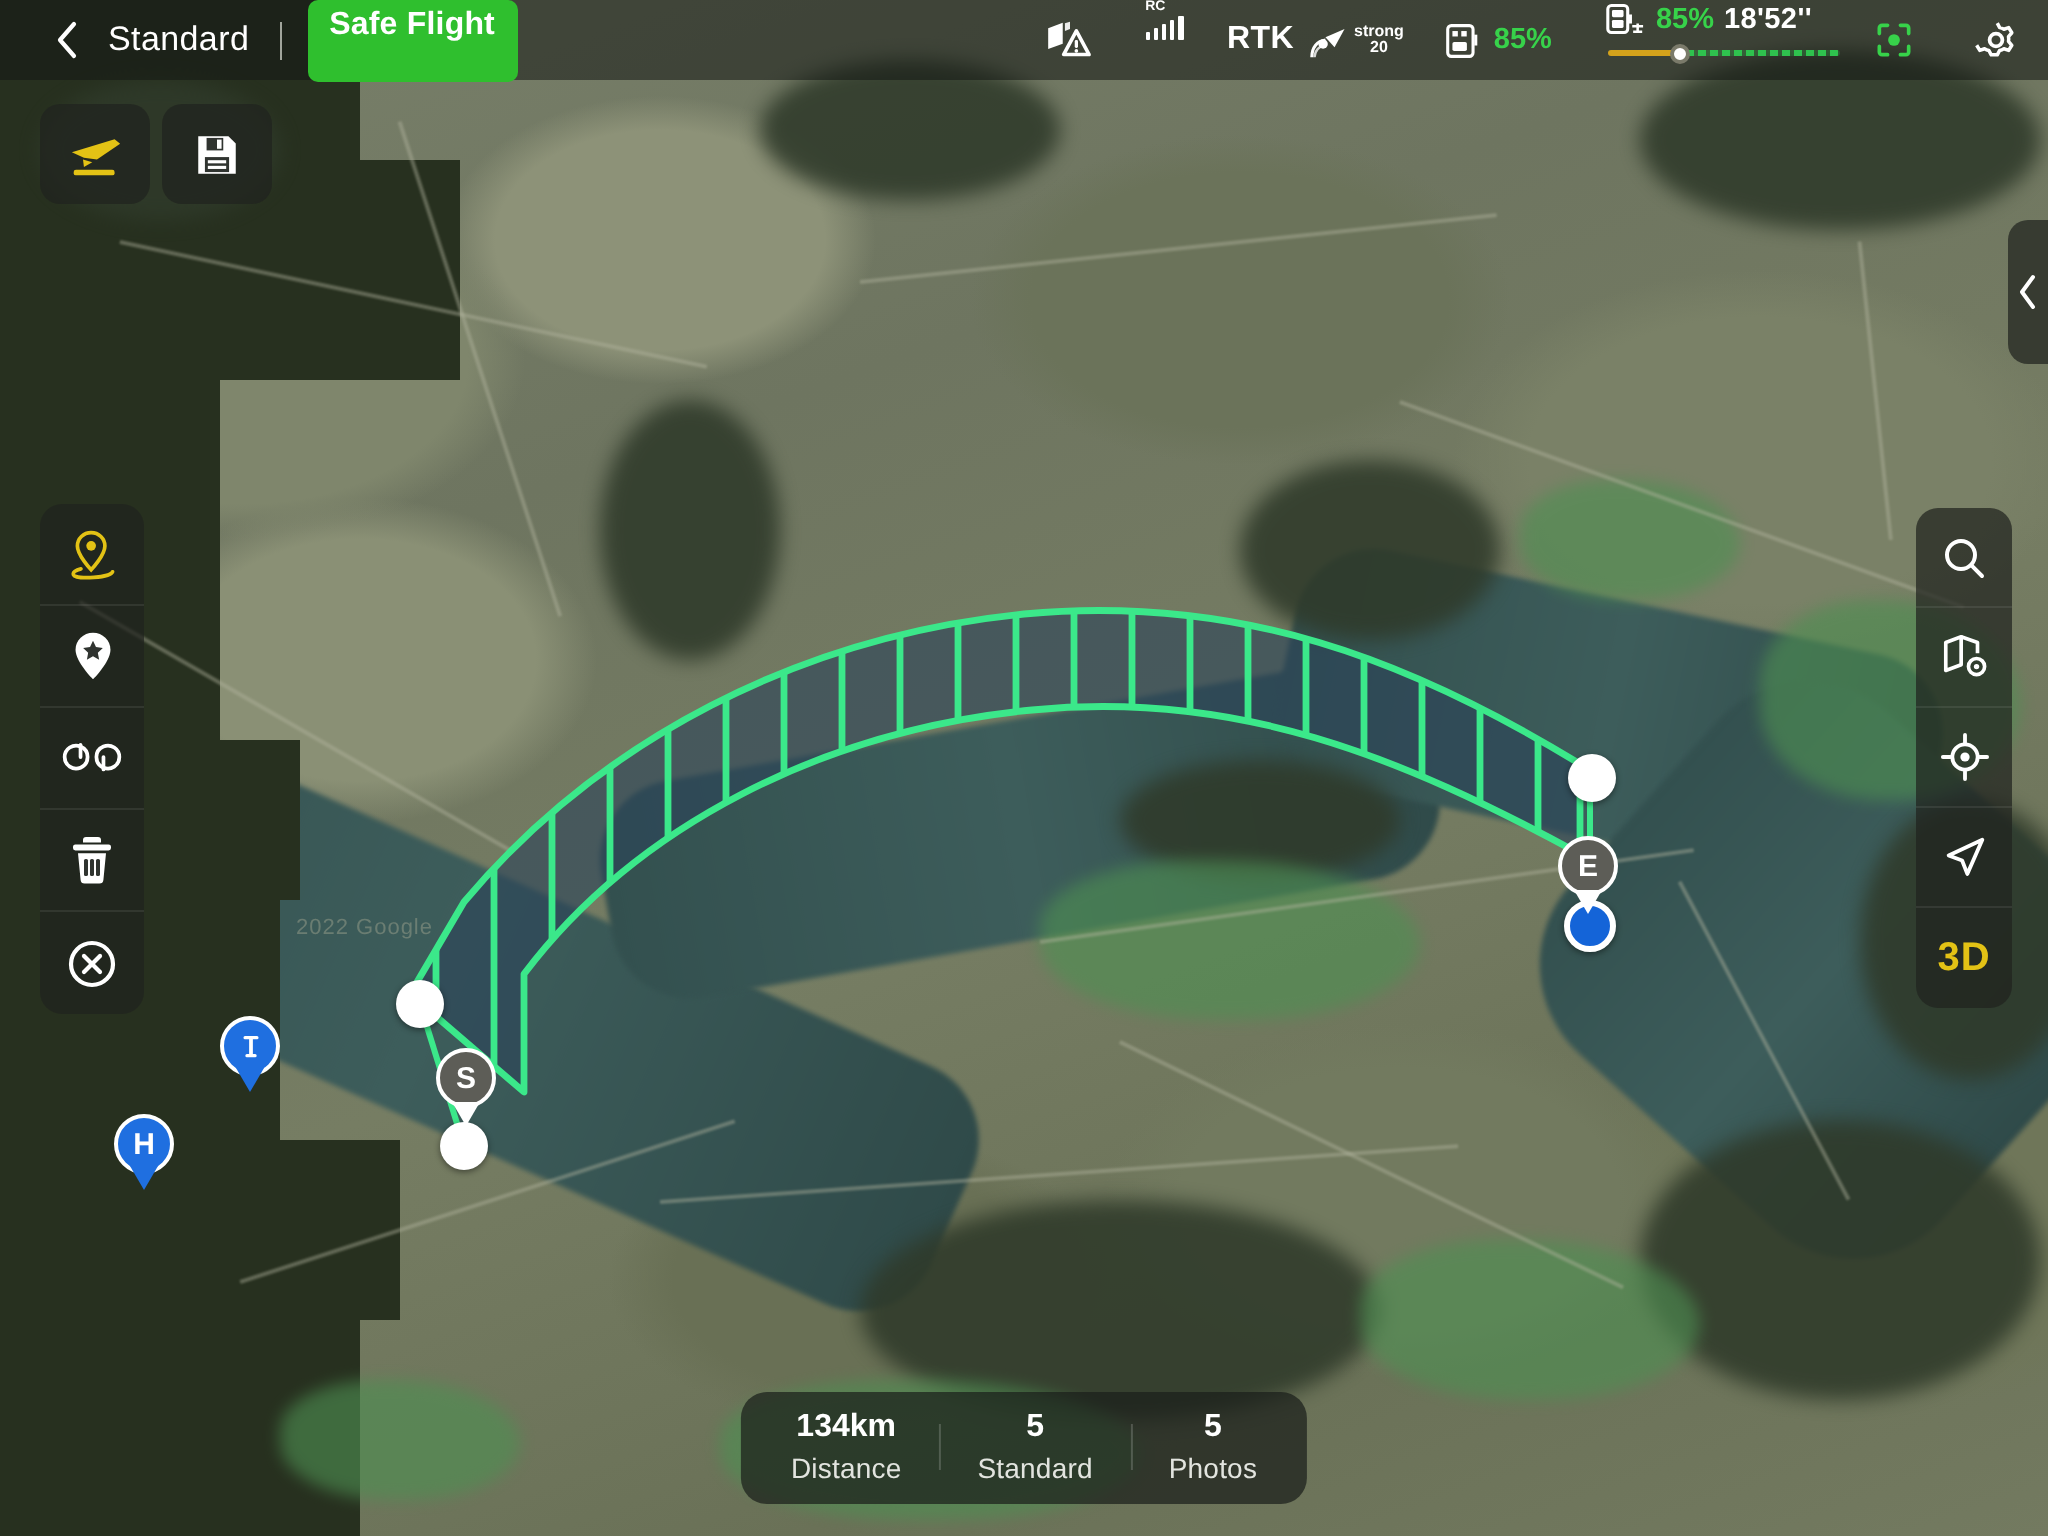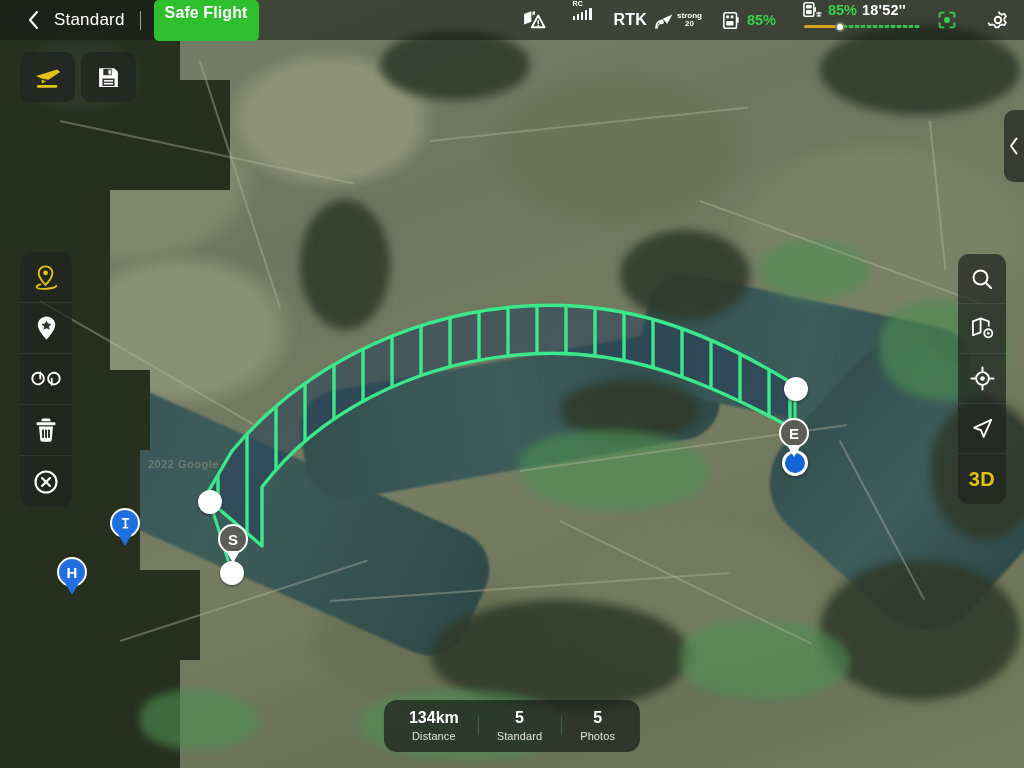--- a/index.html
+++ b/index.html
@@ -8,21 +8,20 @@
   body {
     font-family:"Liberation Sans", sans-serif;
     position:relative; width:1024px; height:768px;
     -webkit-font-smoothing:antialiased;
   }
 
   
   #map {
     position:absolute; inset:0; overflow:hidden;
     background:#7f1d1d;
-    font-weight:bold;
   }
   .mapbase {
     position:absolute; inset:0;
     background:
       
       radial-gradient(ellipse 190px 120px at 120px 180px, #7f866c 0%, #7f866c 60%, transparent 75%),
       radial-gradient(ellipse 150px 100px at 330px 120px, #8d9278 0%, #8d9278 55%, transparent 72%),
       radial-gradient(ellipse 180px 110px at 620px 150px, #6b735a 0%, #6b735a 58%, transparent 75%),
       radial-gradient(ellipse 210px 130px at 880px 230px, #7a8167 0%, #7a8167 55%, transparent 73%),
       radial-gradient(ellipse 160px 110px at 180px 330px, #8a9075 0%, #8a9075 55%, transparent 74%),
@@ -195,21 +194,21 @@
   }
   .info-cell {
     padding:0 19px; display:flex; flex-direction:column; align-items:center;
     justify-content:center; position:relative; min-width:62px;
   }
   .info-cell + .info-cell::before {
     content:""; position:absolute; left:0; top:7px; bottom:7px; width:1px;
     background:rgba(255,255,255,.18);
   }
   .info-val { color:#fff; font-size:16px; font-weight:bold; line-height:1.15; }
-  .info-lbl { color:#e2e4df; font-size:11px; margin-top:3px; letter-spacing:.1px; }
+  .info-lbl { color:#e2e4df; font-size:14px; margin-top:3px; letter-spacing:.1px; }
 </style>
 </head>
 <body>
 
 <div id="map">
   <div class="mapbase"></div>
 
   <div class="river" style="left:-60px; top:430px; width:560px; height:130px; transform:rotate(24deg); border-radius:40px;"></div>
   <div class="river" style="left:300px; top:360px; width:420px; height:110px; transform:rotate(-10deg); border-radius:40px;"></div>
   <div class="river" style="left:640px; top:300px; width:330px; height:120px; transform:rotate(12deg); border-radius:40px;"></div>

